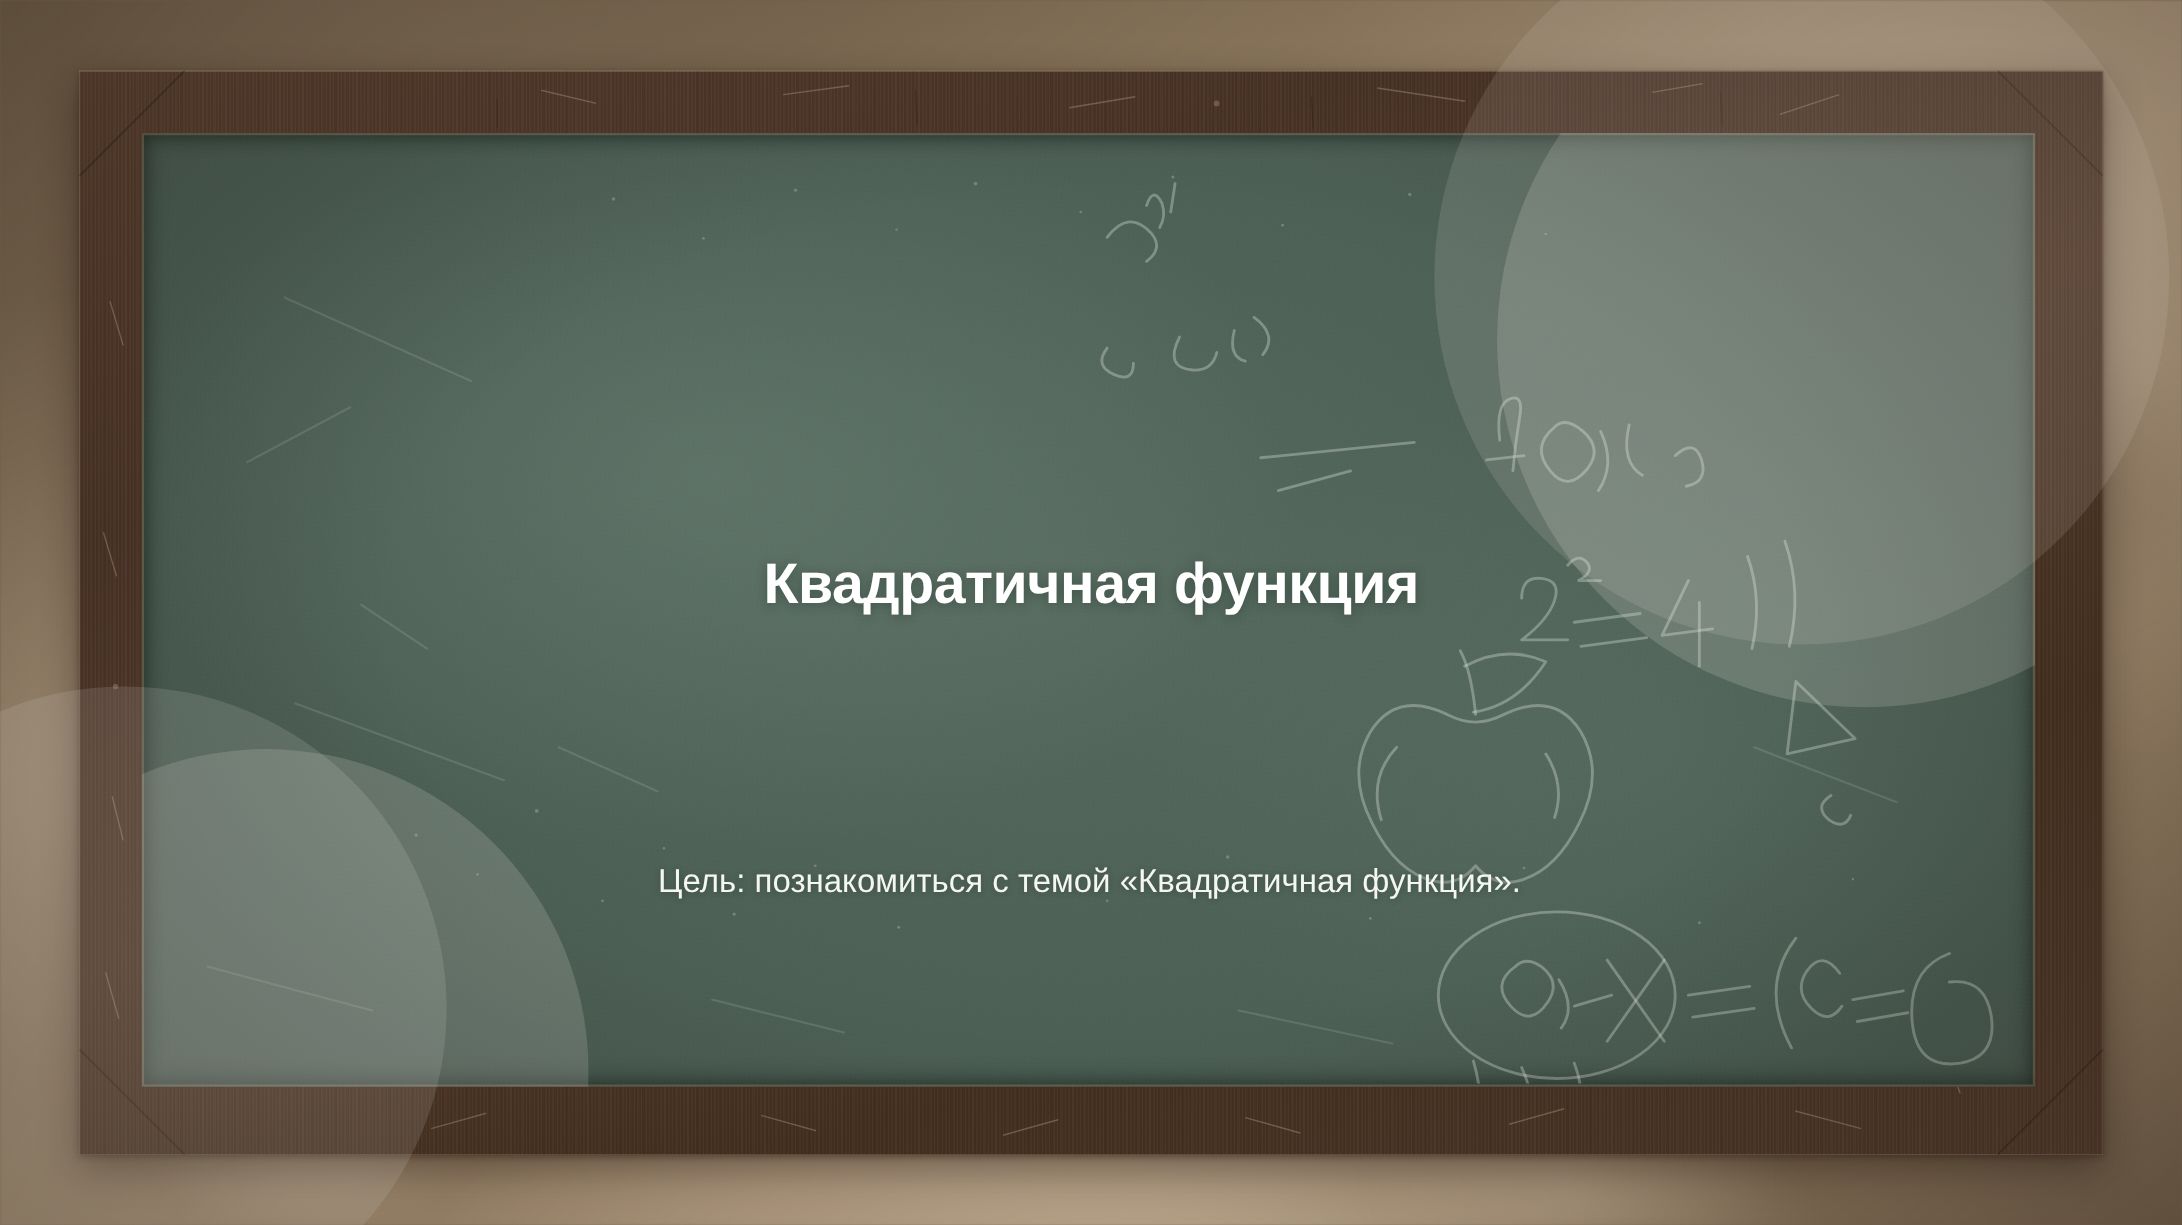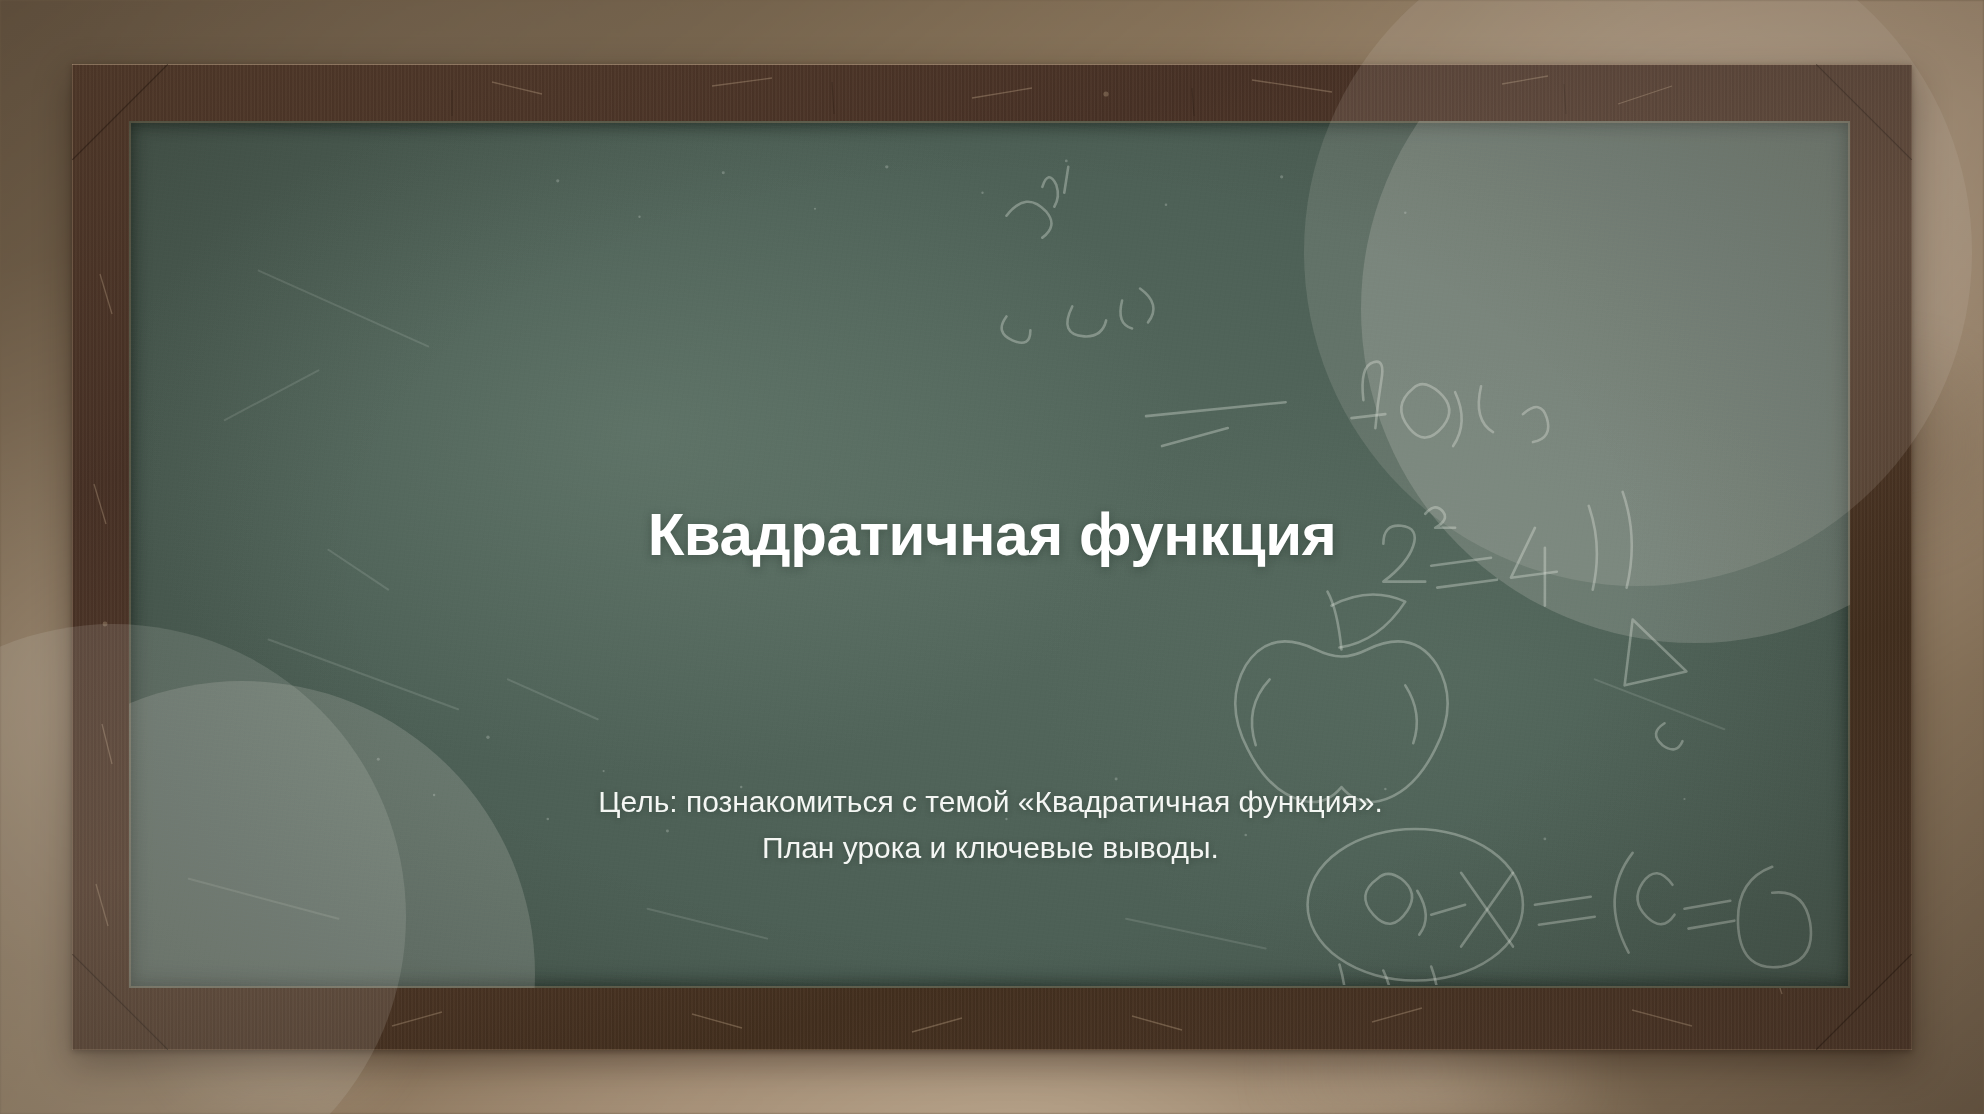--- a/index.html
+++ b/index.html
@@ -165,21 +165,21 @@
     width: 1984px;
     text-align: center;
     pointer-events: none;
   }
 
   .title {
     position: absolute;
     top: 503px;
     left: 0;
     width: 1984px;
-    font-size: 60px;
+    font-size: 52px;
     font-weight: 700;
     letter-spacing: -0.4px;
     color: #ffffff;
     line-height: 1.08;
     text-shadow: 0 2px 10px rgba(20,34,26,0.34);
   }
 
   .subtitle {
     position: absolute;
     top: 779px;
@@ -369,17 +369,16 @@
 
   <div class="deco-circle" style="left:-180px; top:624px; width:586px; height:586px; background:rgba(244,240,232,0.14);"></div>
   <div class="deco-circle" style="left:1304px; top:-82px; width:668px; height:668px; background:rgba(244,240,232,0.12);"></div>
 
   <div class="wall-vignette"></div>
 
   <div class="text-stack">
     <h1 class="title">Квадратичная функция</h1>
     <div class="subtitle">
       <span>Цель: познакомиться с темой «Квадратичная функция».</span>
-      <span>План урока и ключевые выводы.</span>
     </div>
   </div>
 
 </div>
 
 </body></html>

